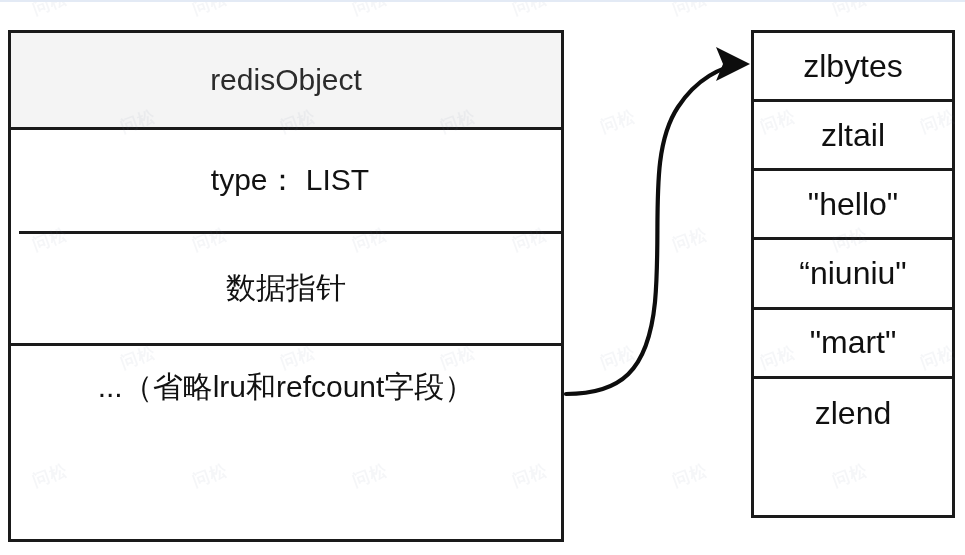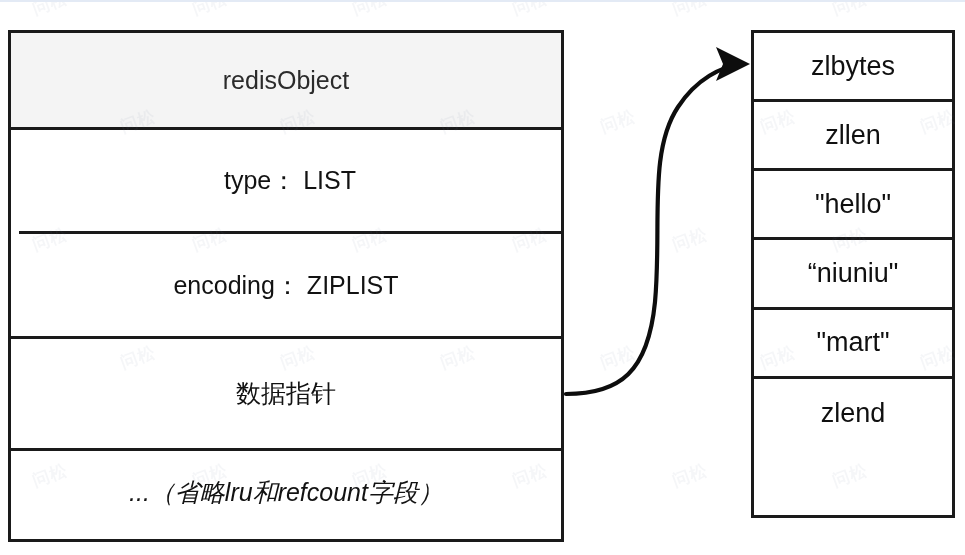--- a/index.html
+++ b/index.html
@@ -48,35 +48,35 @@
     z-index: 2;
   }
   .obj-row {
     box-sizing: border-box;
     display: flex;
     align-items: center;
     justify-content: center;
     border-bottom: 3px solid #1a1a1a;
     background: #ffffff;
     color: #121212;
-    font-size: 25px;
+    font-size: 30px;
     text-align: center;
     padding: 0 10px;
   }
   .obj-row:last-child { border-bottom: none; }
   .obj-row.header {
     background: #f4f4f4;
     border-bottom: 3px solid #1a1a1a;
     color: #2b2b2b;
   }
   .obj-row.r0 { height: 97px; }
   .obj-row.r1 { height: 104px; margin-left: 8px; }
   .obj-row.r2 { height: 105px; }
   .obj-row.r3 { height: 112px; }
-  .obj-row.r4 { height: 83px; font-style: italic; }
+  .obj-row.r4 { height: 83px; }
 
   
   #ziplist-box {
     position: absolute;
     left: 751px;
     top: 28px;
     width: 204px;
     height: 488px;
     border: 3px solid #1a1a1a;
     box-sizing: border-box;
@@ -85,21 +85,21 @@
   }
   .zl-row {
     box-sizing: border-box;
     height: 69.14px;
     display: flex;
     align-items: center;
     justify-content: center;
     border-bottom: 3px solid #1a1a1a;
     background: #ffffff;
     color: #101010;
-    font-size: 27px;
+    font-size: 32px;
   }
   .zl-row:last-child { border-bottom: none; }
 
   
   #pointer-arrow {
     position: absolute;
     left: 0;
     top: 0;
     width: 965px;
     height: 555px;
@@ -116,28 +116,27 @@
     <path d="M 566 392
              C 620 392, 648 370, 655 300
              C 662 225, 648 150, 678 105
              C 697 76, 722 65, 740 62" fill="none" stroke="#0d0d0d" stroke-width="4.2" stroke-linecap="round"></path>
     <polygon points="750,62 716,45 723,62 716,79" fill="#0d0d0d"></polygon>
   </svg>
 
   <div id="redis-object-box">
     <div class="obj-row header r0">redisObject</div>
     <div class="obj-row r1">type：  LIST</div>
-    <div class="obj-row r2">encoding：  ZIPLIST</div>
     <div class="obj-row r3 cjk">数据指针</div>
     <div class="obj-row r4 cjk">...（省略lru和refcount字段）</div>
   </div>
 
   <div id="ziplist-box">
     <div class="zl-row">zlbytes</div>
-    <div class="zl-row">zllen</div>
+    <div class="zl-row">zltail</div>
     <div class="zl-row">"hello"</div>
     <div class="zl-row">“niuniu"</div>
     <div class="zl-row">"mart"</div>
     <div class="zl-row">zlend</div>
   </div>
 
   <div id="watermark-layer">
       <div class="watermark" style="left: 32px; top: -10px;">问松</div>
       <div class="watermark" style="left: 192px; top: -10px;">问松</div>
       <div class="watermark" style="left: 352px; top: -10px;">问松</div>

